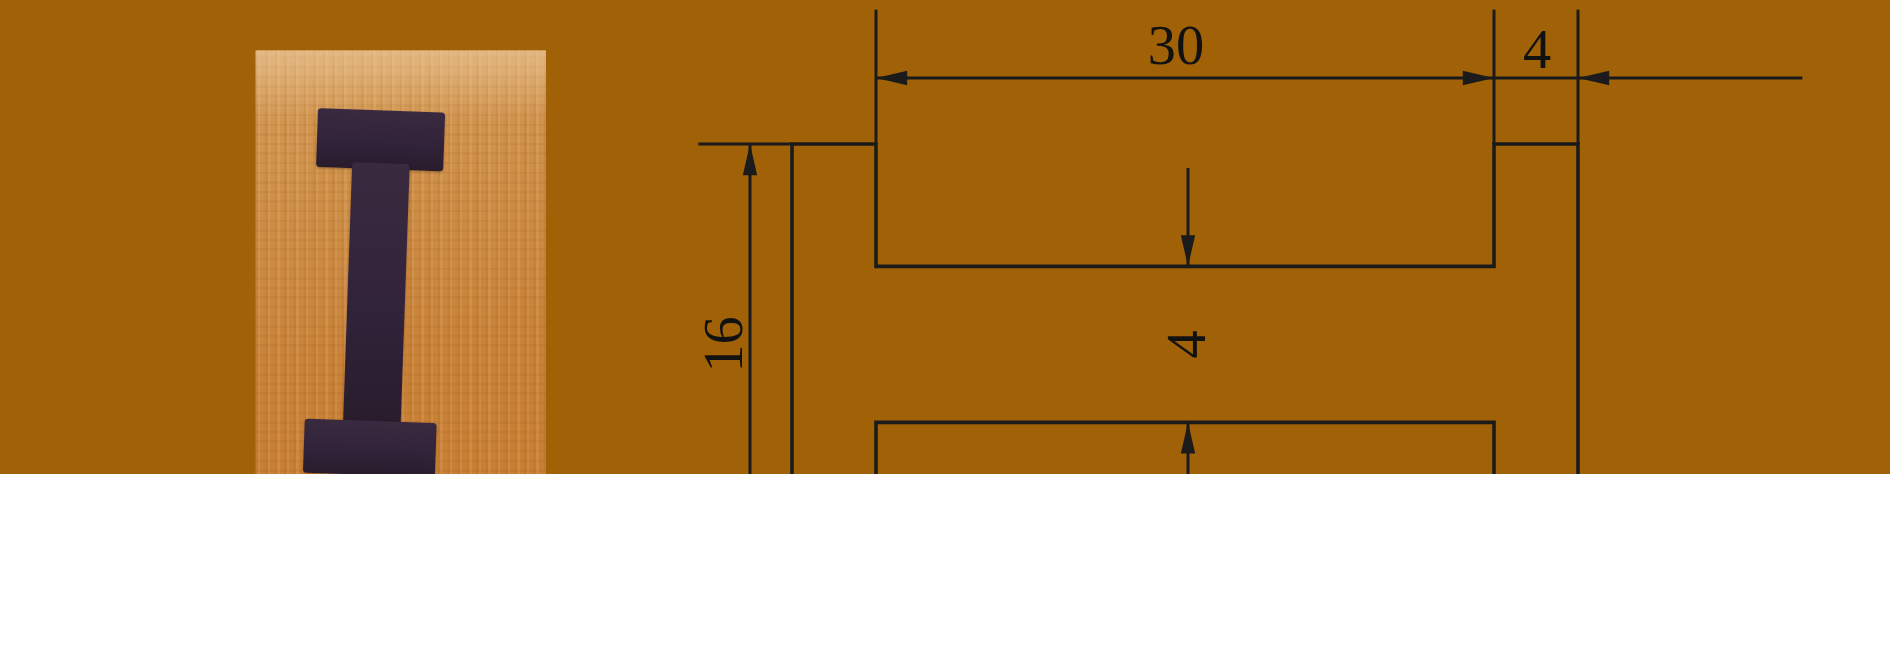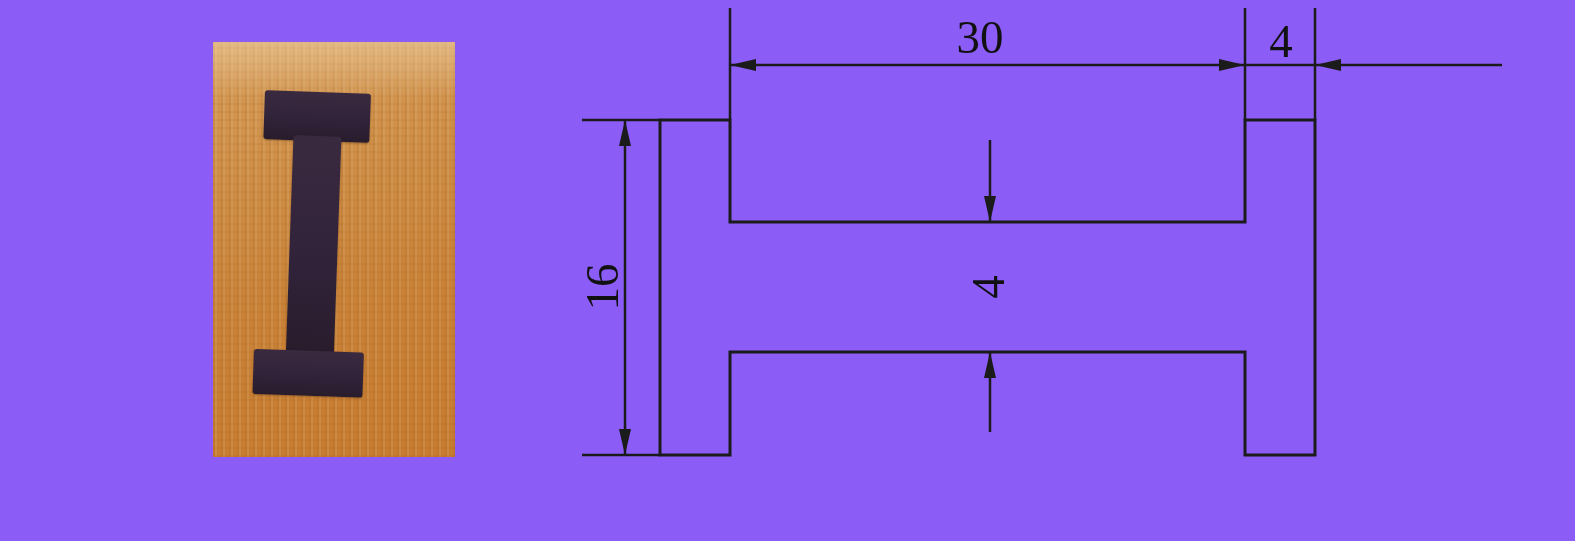--- a/index.html
+++ b/index.html
@@ -4,22 +4,22 @@
 <style>
   html, body {
     margin: 0;
     padding: 0;
     background: #ffffff;
     font-family: "Liberation Serif", "DejaVu Serif", serif;
   }
   .page {
     position: relative;
     width: 1575px;
-    height: 541px;
-    background: #8b5cf6;
+    height: 395px;
+    background: #a16207;
     overflow: hidden;
   }
 
   
   .photo {
     position: absolute;
     left: 213px;
     top: 42px;
     width: 242px;
     height: 415px;

